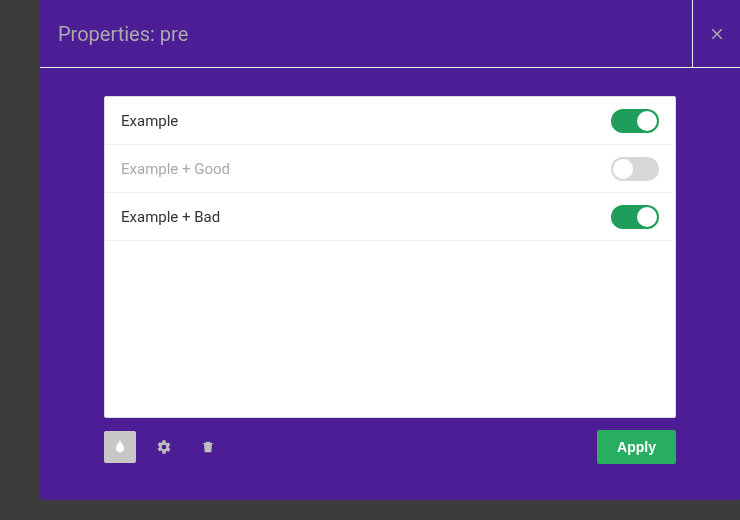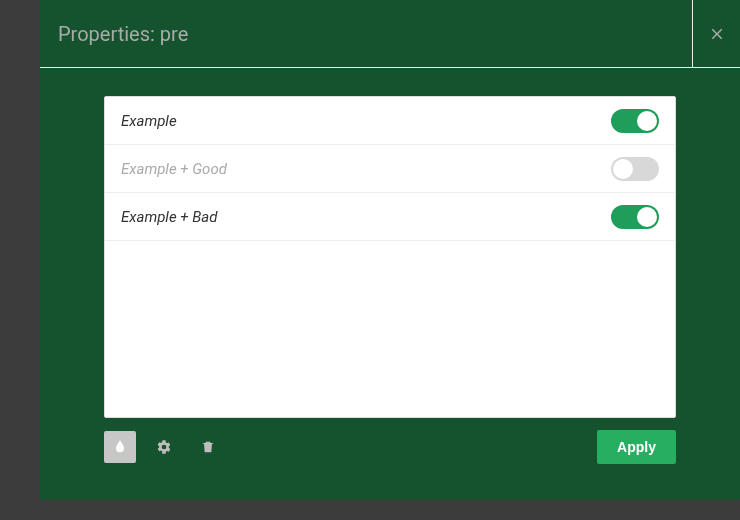--- a/index.html
+++ b/index.html
@@ -4,21 +4,21 @@
   <style>
     * { box-sizing: border-box; margin: 0; padding: 0; }
     body {
       background: #3c3c3c;
       font-family: -apple-system, BlinkMacSystemFont, "Segoe UI", Roboto, "Helvetica Neue", Arial, sans-serif;
       width: 740px;
       height: 520px;
       overflow: hidden;
     }
     .modal {
-      background: #14532d;
+      background: #4c1d95;
       margin: 0 auto;
       width: 700px;
       margin-top: 0;
       position: relative;
       top: 0;
       left: 20px;
       height: 500px;
       border-radius: 0 0 3px 3px;
     }
     .modal-header {
@@ -58,25 +58,23 @@
       display: flex;
       align-items: center;
       justify-content: space-between;
       height: 48px;
       padding: 0 16px;
       border-bottom: 1px solid #eee;
     }
     .row-label {
       font-size: 15px;
       color: #333;
-      font-style: italic;
     }
     .row-label.disabled {
       color: #aaa;
-      font-style: italic;
     }
     .toggle {
       position: relative;
       width: 48px;
       height: 24px;
       border-radius: 12px;
       cursor: pointer;
     }
     .toggle.on { background: #1e9e5a; }
     .toggle.off { background: #d8d8d8; }

